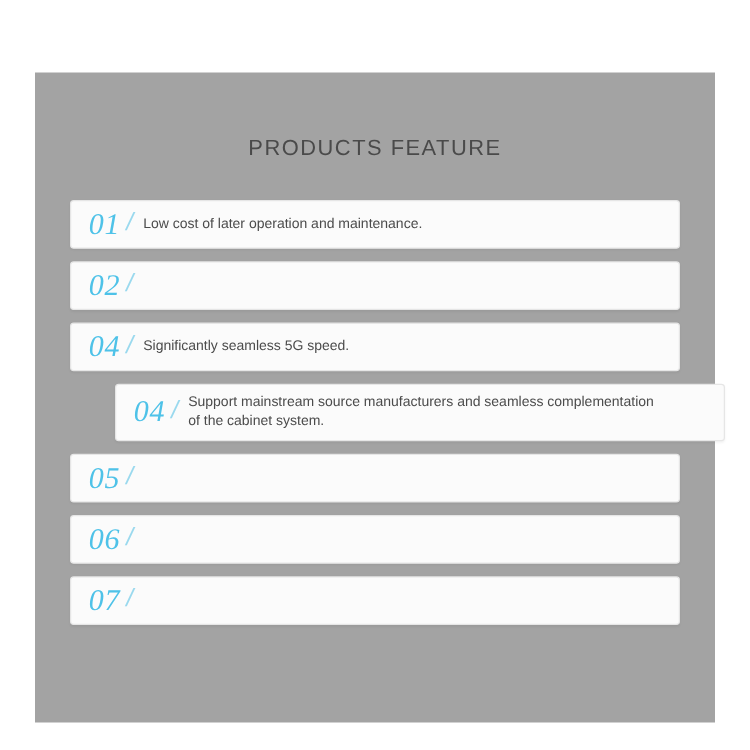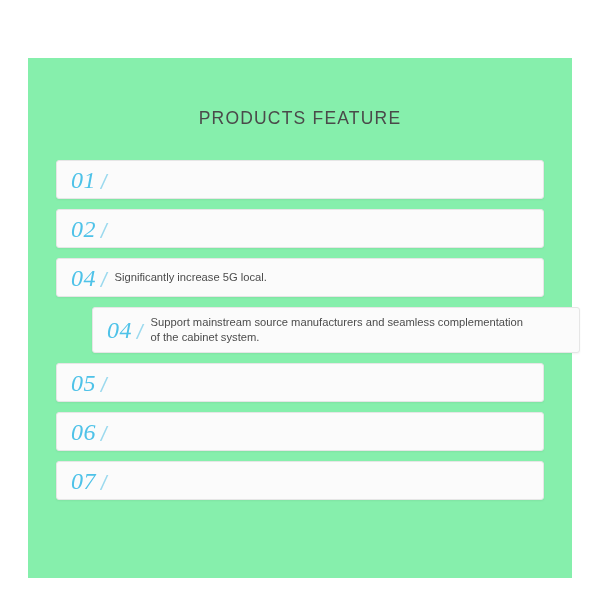--- a/index.html
+++ b/index.html
@@ -18,21 +18,21 @@
     width: 600px;
     height: 600px;
     background: #ffffff;
   }
   .panel {
     position: absolute;
     left: 28px;
     top: 58px;
     width: 544px;
     height: 520px;
-    background: #86efac;
+    background: #a3a3a3;
   }
   .title {
     position: absolute;
     left: 0;
     top: 50px;
     width: 100%;
     text-align: center;
     font-size: 17.5px;
     letter-spacing: 1.2px;
     color: #4a4a4a;
@@ -53,21 +53,21 @@
     background: #fbfbfb;
     border: 1px solid #e6e6e6;
     border-radius: 3px;
     box-shadow: 0 1px 2px rgba(0,0,0,0.05);
     display: flex;
     align-items: center;
     padding: 4px 12px 4px 14px;
   }
   .num-wrap {
     display: flex;
-    align-items: flex-end;
+    align-items: flex-start;
     flex: 0 0 auto;
     margin-right: 8px;
   }
   .num {
     font-family: "Liberation Serif", serif;
     font-style: italic;
     font-size: 24px;
     color: #4ec2e8;
     line-height: 1;
     letter-spacing: 0.5px;
@@ -98,35 +98,36 @@
   <div class="panel">
     <div class="title">PRODUCTS FEATURE</div>
 
     <div class="list">
 
       <div class="row">
         <div class="num-wrap">
           <span class="num">01</span>
           <span class="slash">/</span>
         </div>
+        <div class="text">Low cost of later operation and maintenance.</div>
       </div>
 
       <div class="row">
         <div class="num-wrap">
           <span class="num">02</span>
           <span class="slash">/</span>
         </div>
       </div>
 
       <div class="row">
         <div class="num-wrap">
           <span class="num">04</span>
           <span class="slash">/</span>
         </div>
-        <div class="text">Significantly increase 5G local.</div>
+        <div class="text">Significantly seamless 5G speed.</div>
       </div>
 
       <div class="row tall">
         <div class="num-wrap">
           <span class="num">04</span>
           <span class="slash">/</span>
         </div>
         <div class="text">Support mainstream source manufacturers and seamless complementation
 of the cabinet system.</div>
       </div>

